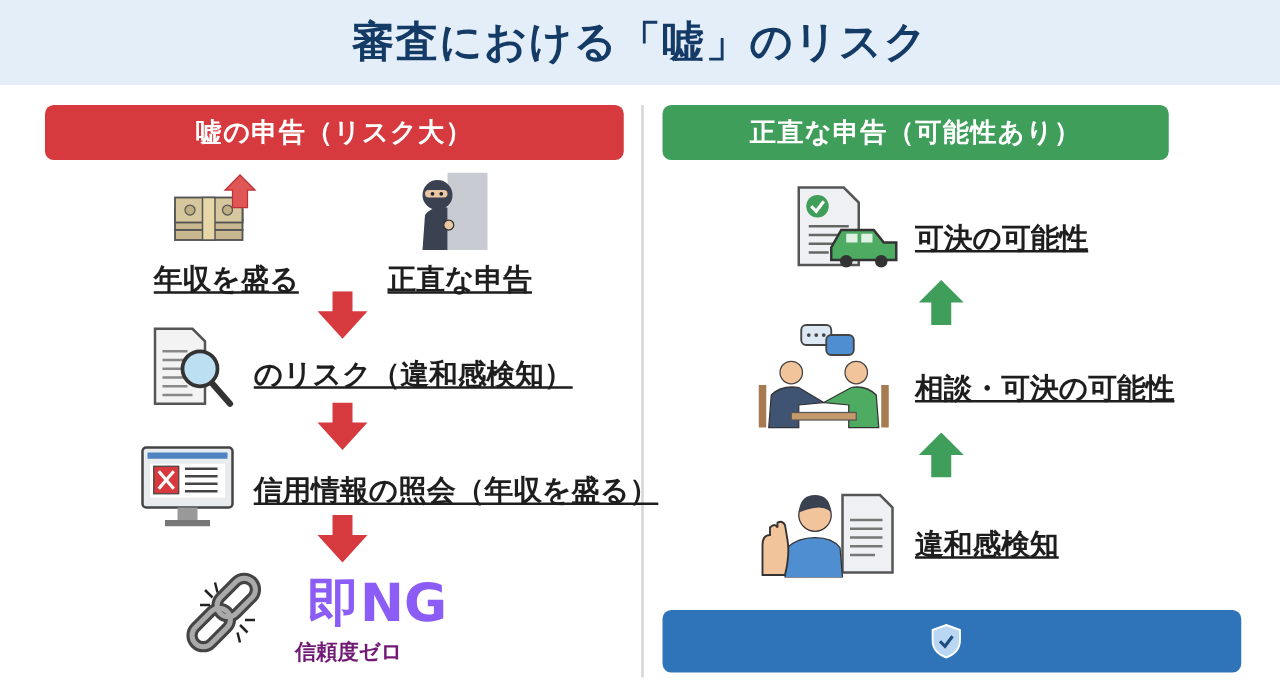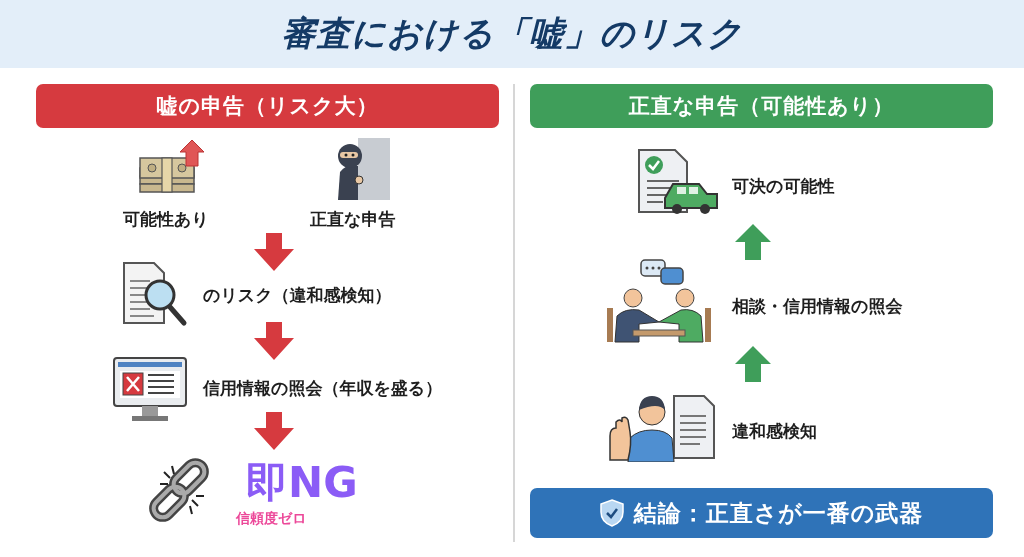--- a/index.html
+++ b/index.html
@@ -1,35 +1,35 @@
 <!DOCTYPE html>
 <html><head>
 <meta charset="utf-8">
 <style>
   * { box-sizing: border-box; margin: 0; padding: 0; }
   html, body { width: 1024px; height: 557px; overflow: hidden; background: #ffffff; }
   body { font-family: "DejaVu Sans", "Liberation Sans", sans-serif; color: #222; position: relative; }
 
-  .title-bar { position: absolute; left: 0; top: 0; width: 1024px; height: 68px; background: #e3eef9; display: flex; align-items: center; justify-content: center; font-style: italic; }
+  .title-bar { position: absolute; left: 0; top: 0; width: 1024px; height: 68px; background: #e3eef9; display: flex; align-items: center; justify-content: center; }
   .title-bar h1 { font-size: 34px; font-weight: bold; color: #143a66; letter-spacing: 1px; }
 
   .divider { position: absolute; left: 513px; top: 84px; width: 2px; height: 458px; background: #d6d6d6; }
 
   .header { position: absolute; height: 44px; border-radius: 7px; color: #fff; font-size: 21px; font-weight: bold; display: flex; align-items: center; justify-content: center; letter-spacing: 1px; }
   .header.red { left: 36px; top: 84px; width: 463px; background: #d63a3f; }
-  .header.green { left: 530px; top: 84px; width: 463px; background: #3f9e5a; }
+  .header.green { left: 530px; top: 84px; width: 405px; background: #3f9e5a; }
 
-  .lbl { position: absolute; font-weight: bold; font-size: 17px; color: #1e1e1e; white-space: nowrap; }
+  .lbl { position: absolute; font-weight: bold; font-size: 23px; color: #1e1e1e; white-space: nowrap; text-decoration: underline; }
 
   .icon { position: absolute; }
   .arrow-down { position: absolute; width: 40px; height: 38px; }
   .arrow-up { position: absolute; width: 36px; height: 36px; }
 
   .ng { position: absolute; left: 246px; top: 455px; font-size: 42px; font-weight: bold; color: #8b5cf6; }
-  .ng-sub { position: absolute; left: 236px; top: 510px; font-size: 14px; font-weight: bold; color: #ec4899; }
+  .ng-sub { position: absolute; left: 236px; top: 510px; font-size: 17px; font-weight: bold; color: #701a75; }
 
   .conclusion { position: absolute; left: 530px; top: 488px; width: 463px; height: 50px; background: #2f73b8; border-radius: 7px; display: flex; align-items: center; justify-content: center; color: #fff; font-size: 23px; font-weight: bold; letter-spacing: 1px; }
   .conclusion svg { margin-right: 10px; }
 </style>
 </head>
 <body>
 
 <div class="title-bar">
   <h1>審査における「嘘」のリスク</h1>
 </div>
@@ -41,21 +41,21 @@
 <svg class="icon" style="left:138px;top:138px" width="70" height="64" viewBox="0 0 70 64">
   <rect x="2" y="30" width="54" height="8" fill="#c9b88f" stroke="#555" stroke-width="1.5"></rect>
   <rect x="2" y="38" width="54" height="8" fill="#c9b88f" stroke="#555" stroke-width="1.5"></rect>
   <rect x="2" y="46" width="54" height="8" fill="#c9b88f" stroke="#555" stroke-width="1.5"></rect>
   <rect x="2" y="20" width="54" height="20" fill="#d6c79e" stroke="#555" stroke-width="1.5"></rect>
   <rect x="24" y="20" width="10" height="34" fill="#e6d6a8" stroke="#555" stroke-width="1.2"></rect>
   <circle cx="14" cy="30" r="4" fill="#bfae82" stroke="#555"></circle>
   <circle cx="44" cy="30" r="4" fill="#bfae82" stroke="#555"></circle>
   <path d="M48 28 L48 14 L42 14 L54 2 L66 14 L60 14 L60 28 Z" fill="#e05656" stroke="#b33" stroke-width="1"></path>
 </svg>
-<div class="lbl" style="left:123px;top:208px">可能性あり</div>
+<div class="lbl" style="left:123px;top:208px">年収を盛る</div>
 
 <svg class="icon" style="left:336px;top:138px" width="60" height="64" viewBox="0 0 60 64">
   <rect x="22" y="0" width="32" height="62" fill="#c8ccd2"></rect>
   <path d="M2 62 L4 34 Q10 26 22 28 L22 62 Z" fill="#3a4150"></path>
   <circle cx="14" cy="18" r="12" fill="#3a4150"></circle>
   <rect x="4" y="14" width="18" height="6" rx="3" fill="#e8c7a4"></rect>
   <circle cx="10" cy="17" r="1.5" fill="#222"></circle>
     <circle cx="17" cy="17" r="1.5" fill="#222"></circle>
   <circle cx="23" cy="42" r="4" fill="#e8c7a4" stroke="#333"></circle>
 </svg>
@@ -157,21 +157,21 @@
     <circle cx="54" cy="10" r="1.5" fill="#444"></circle>
   <rect x="56" y="10" width="22" height="16" rx="4" fill="#4f8fd1" stroke="#444" stroke-width="1.5"></rect>
   <rect x="2" y="50" width="6" height="34" fill="#a77b52"></rect>
     <rect x="100" y="50" width="6" height="34" fill="#a77b52"></rect>
   <circle cx="28" cy="40" r="9" fill="#f2c49b" stroke="#444"></circle>
   <circle cx="80" cy="40" r="9" fill="#f2c49b" stroke="#444"></circle>
   <path d="M10 84 L12 58 Q20 50 34 52 L54 64 L34 66 L34 84 Z" fill="#3f5373" stroke="#333"></path>
   <path d="M98 84 L96 58 Q88 50 76 52 L54 64 L74 66 L74 84 Z" fill="#4eab62" stroke="#333"></path>
   <rect x="28" y="72" width="52" height="6" fill="#c49a6c" stroke="#555"></rect>
 </svg>
-<div class="lbl" style="left:732px;top:295px">相談・信用情報の照会</div>
+<div class="lbl" style="left:732px;top:295px">相談・可決の可能性</div>
 
 <svg class="arrow-up" style="left:735px;top:346px" viewBox="0 0 36 36">
     <path d="M18 0 L36 18 H26 V36 H10 V18 H0 Z" fill="#3f9e5a"></path>
   </svg>
 
 <svg class="icon" style="left:606px;top:388px" width="112" height="74" viewBox="0 0 112 74">
   <path d="M68 8 H98 L108 18 V70 H68 Z" fill="#eef0f3" stroke="#555" stroke-width="2"></path>
   <g stroke="#777" stroke-width="2">
       <line x1="74" y1="28" x2="100" y2="28"></line>
       <line x1="74" y1="35" x2="100" y2="35"></line>
@@ -184,14 +184,13 @@
   <path d="M33 22 Q34 8 46 8 Q58 8 59 22 Q52 14 33 22 Z" fill="#3a4150"></path>
   <path d="M4 72 L4 48 Q4 40 10 40 L10 34 Q14 30 16 34 L16 30 Q20 28 22 32 L24 44 Q26 56 22 72 Z" fill="#f2c49b" stroke="#333" stroke-width="1.5"></path>
 </svg>
 <div class="lbl" style="left:732px;top:420px">違和感検知</div>
 
 <div class="conclusion">
   <svg width="24" height="28" viewBox="0 0 24 28">
     <path d="M12 1 L23 5 V13 Q23 23 12 27 Q1 23 1 13 V5 Z" fill="#b9d7f2" stroke="#fff" stroke-width="1.5"></path>
     <path d="M7 14 L11 18 L17 10" stroke="#1f4d80" stroke-width="2.5" fill="none"></path>
   </svg>
-  <span>結論：正直さが一番の武器</span>
 </div>
 
 </body></html>

